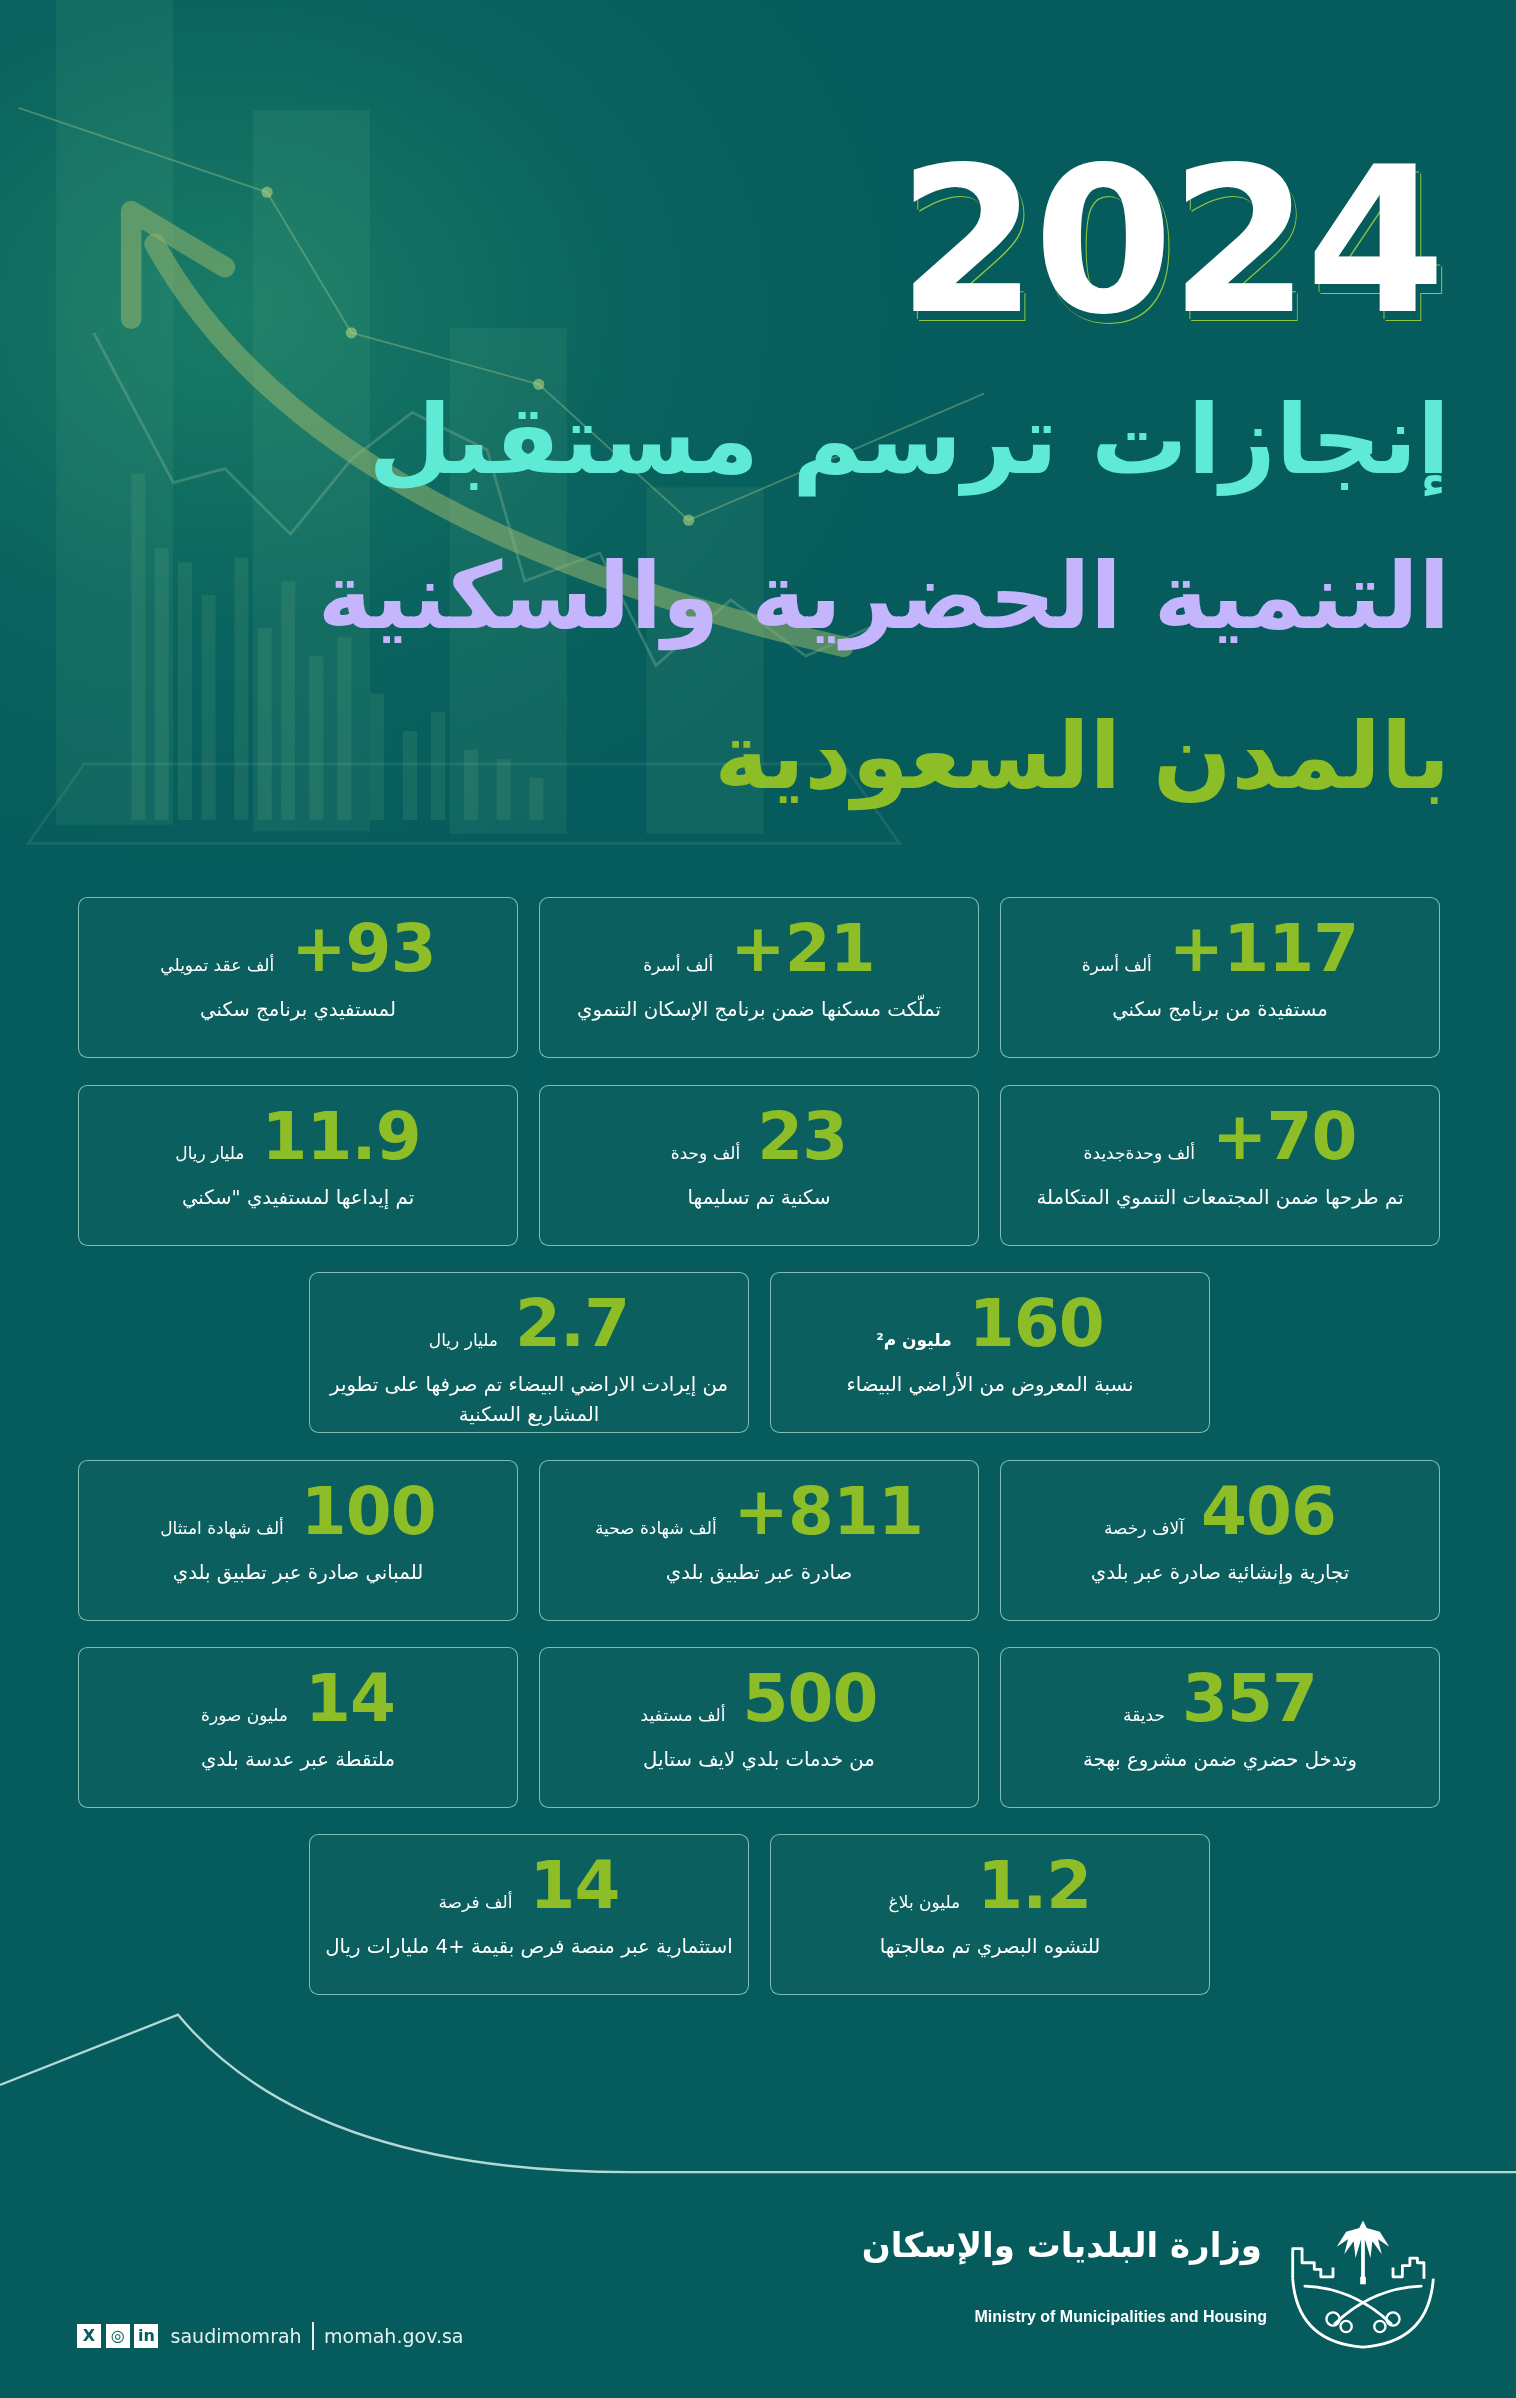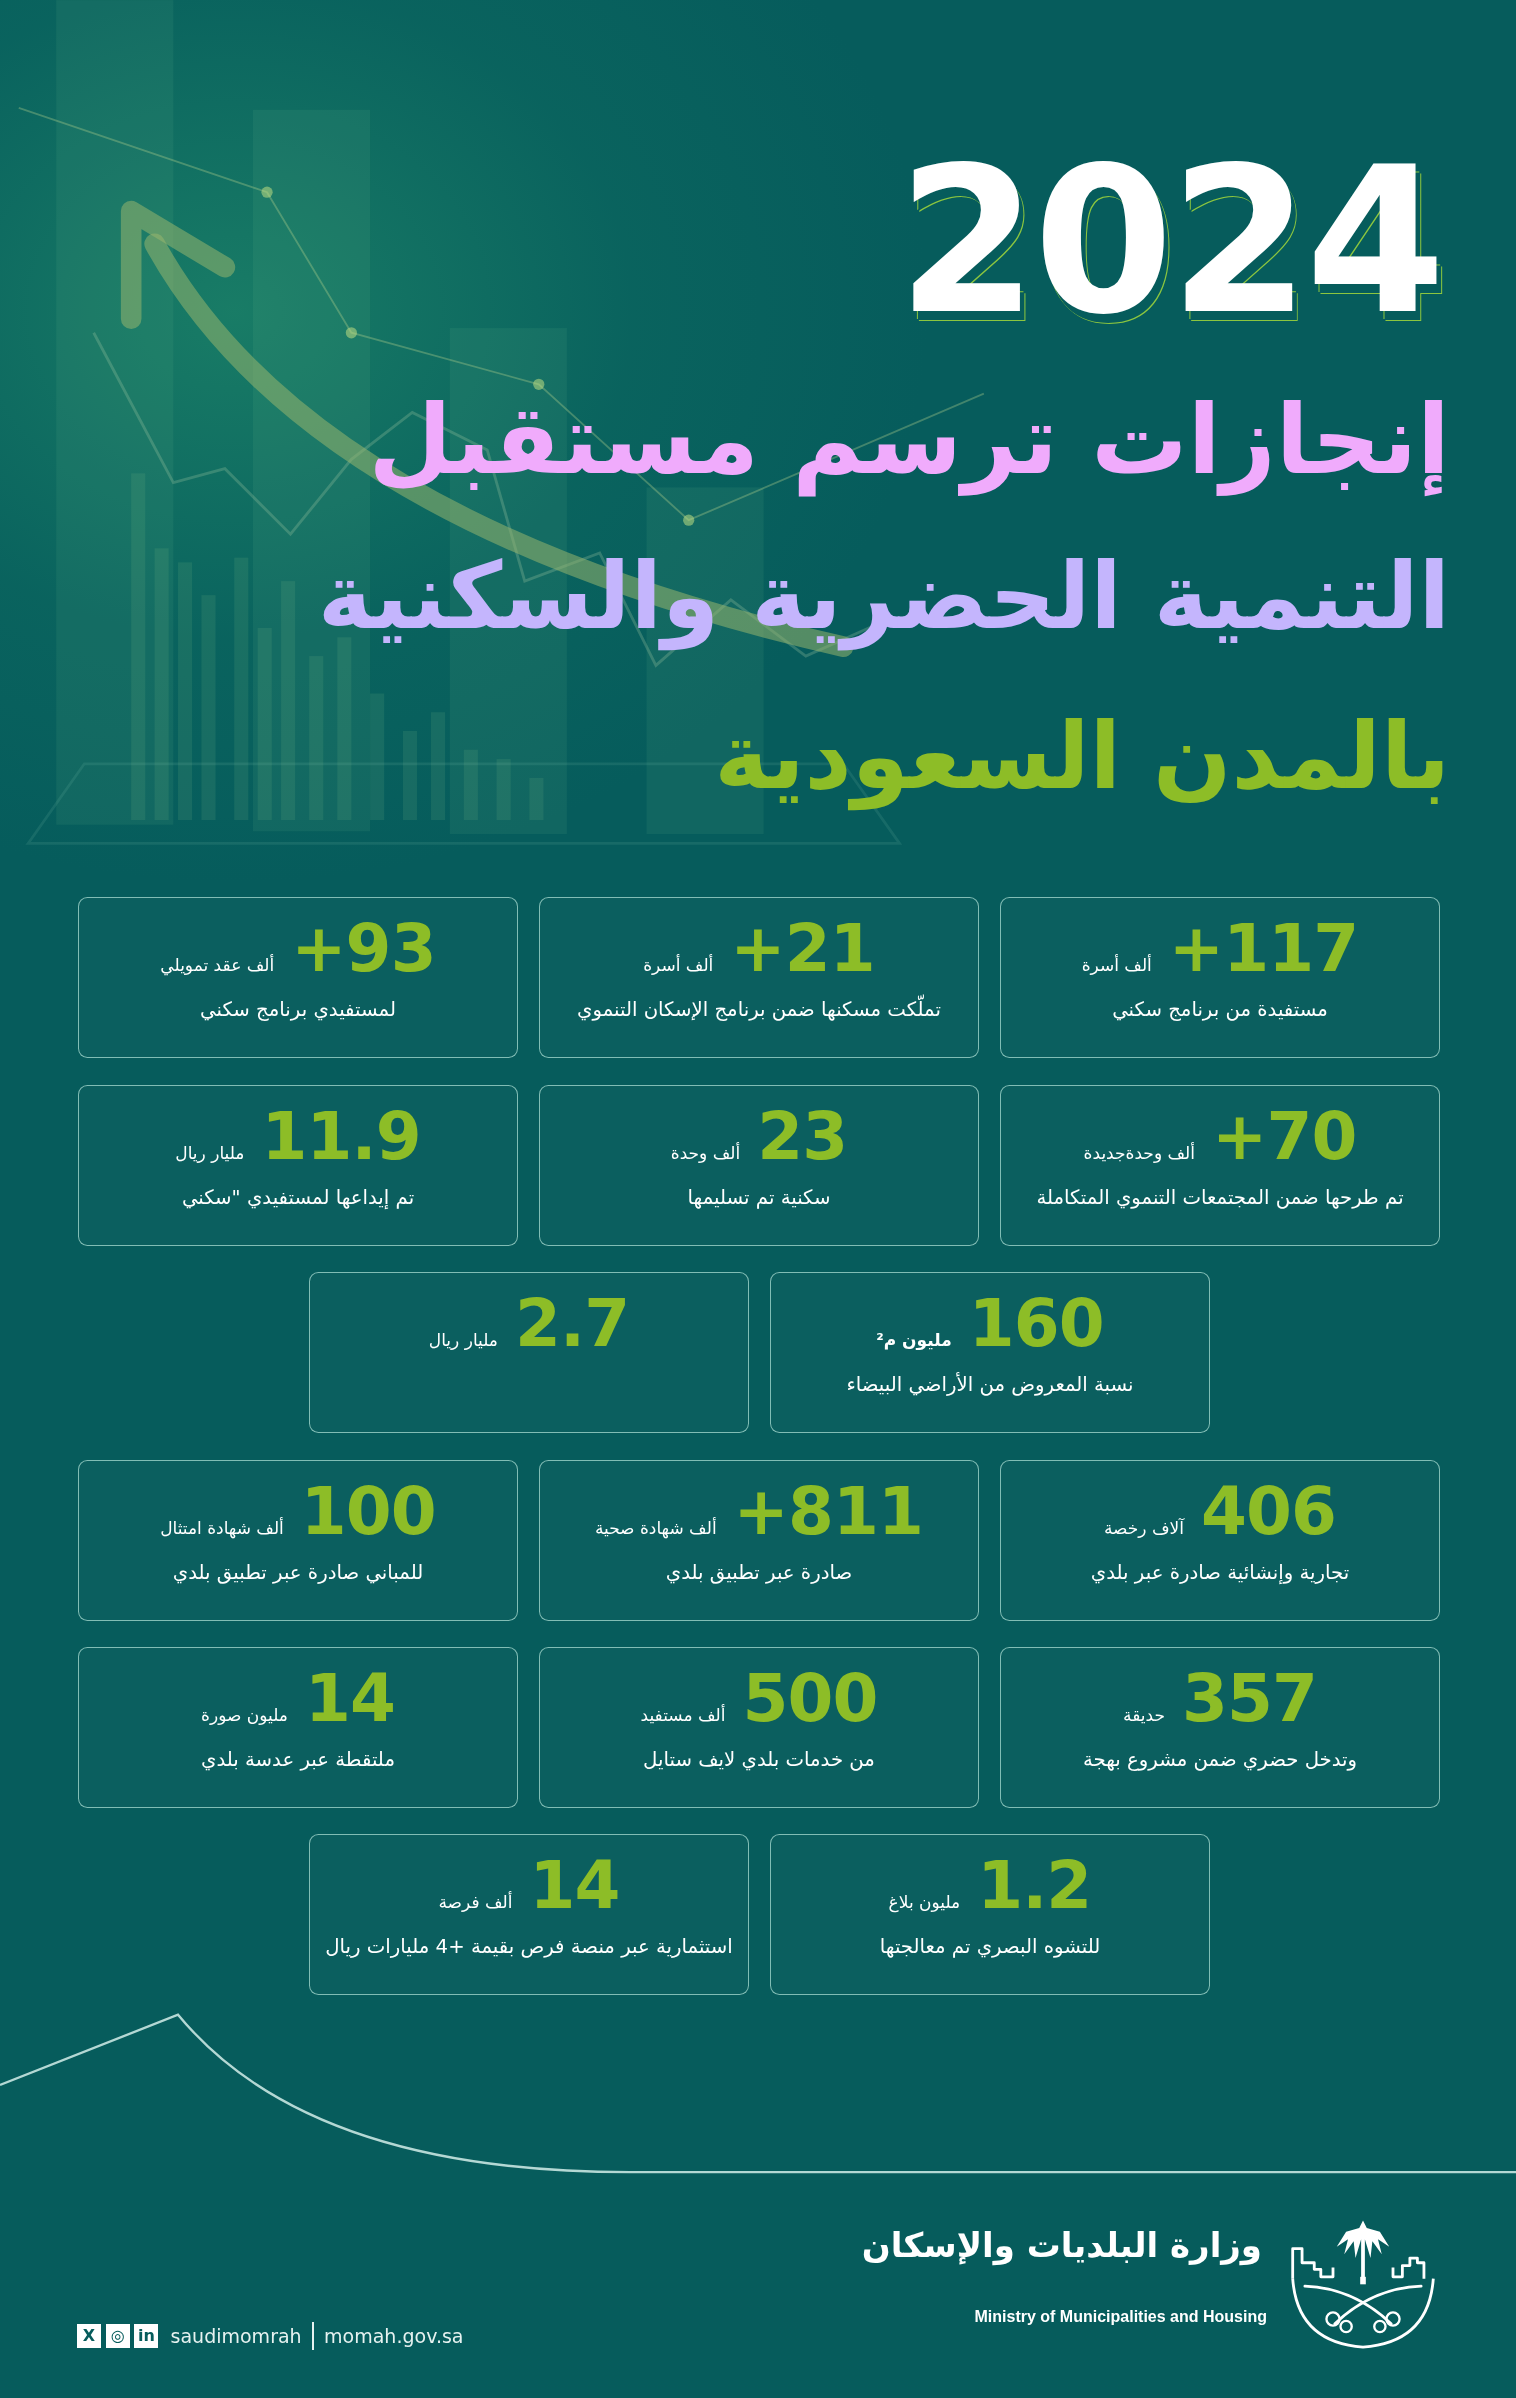--- a/index.html
+++ b/index.html
@@ -21,21 +21,21 @@
     position: absolute; right: 75px; top: 141px;
     font-family: "DejaVu Sans", sans-serif; font-weight: bold;
     font-size: 201px; line-height: 1; letter-spacing: -3.7px;
     color: #ffffff;
     text-shadow: 4.7px 9.4px 0 #065c5c, 5.6px 10.3px 0 #8cc63f, 3.7px 8.4px 0 #8cc63f;
   }
   .title-line {
     position: absolute; right: 67px; direction: rtl; text-align: right;
     font-family: "DejaVu Sans", sans-serif; font-weight: bold; white-space: nowrap;
   }
-  .title-1 { top: 384px; font-size: 96px; color: #f0abfc; }
+  .title-1 { top: 384px; font-size: 96px; color: #5eead4; }
   .title-2 { top: 543px; font-size: 92px; color: #c4b5fd; }
   .title-3 { top: 703px; font-size: 92px; color: #8dbd27; }
 
   .card {
     position: absolute; width: 440px; height: 161px;
     border: 1.9px solid rgba(170,220,210,0.75); border-radius: 9.4px;
     background: rgba(255,255,255,0.025);
     direction: rtl; text-align: center;
     display: flex; flex-direction: column; align-items: center; justify-content: flex-start;
     padding-top: 13px;
@@ -182,20 +182,21 @@
       <span class="num">160</span>
       <span class="unit bold">مليون م²</span>
     </div>
   <div class="desc">نسبة المعروض من الأراضي البيضاء</div>
 </div>
 <div class="card" style="left:309px; top:1272px;">
   <div class="head">
       <span class="num">2.7</span>
       <span class="unit">مليار ريال</span>
     </div>
+  <div class="desc">من إيرادت الاراضي البيضاء تم صرفها على تطوير المشاريع السكنية</div>
 </div>
 
 <div class="card" style="left:1000px; top:1460px;">
   <div class="head">
       <span class="num">406</span>
       <span class="unit">آلاف رخصة</span>
     </div>
   <div class="desc">تجارية وإنشائية صادرة عبر بلدي</div>
 </div>
 <div class="card" style="left:539px; top:1460px;">

